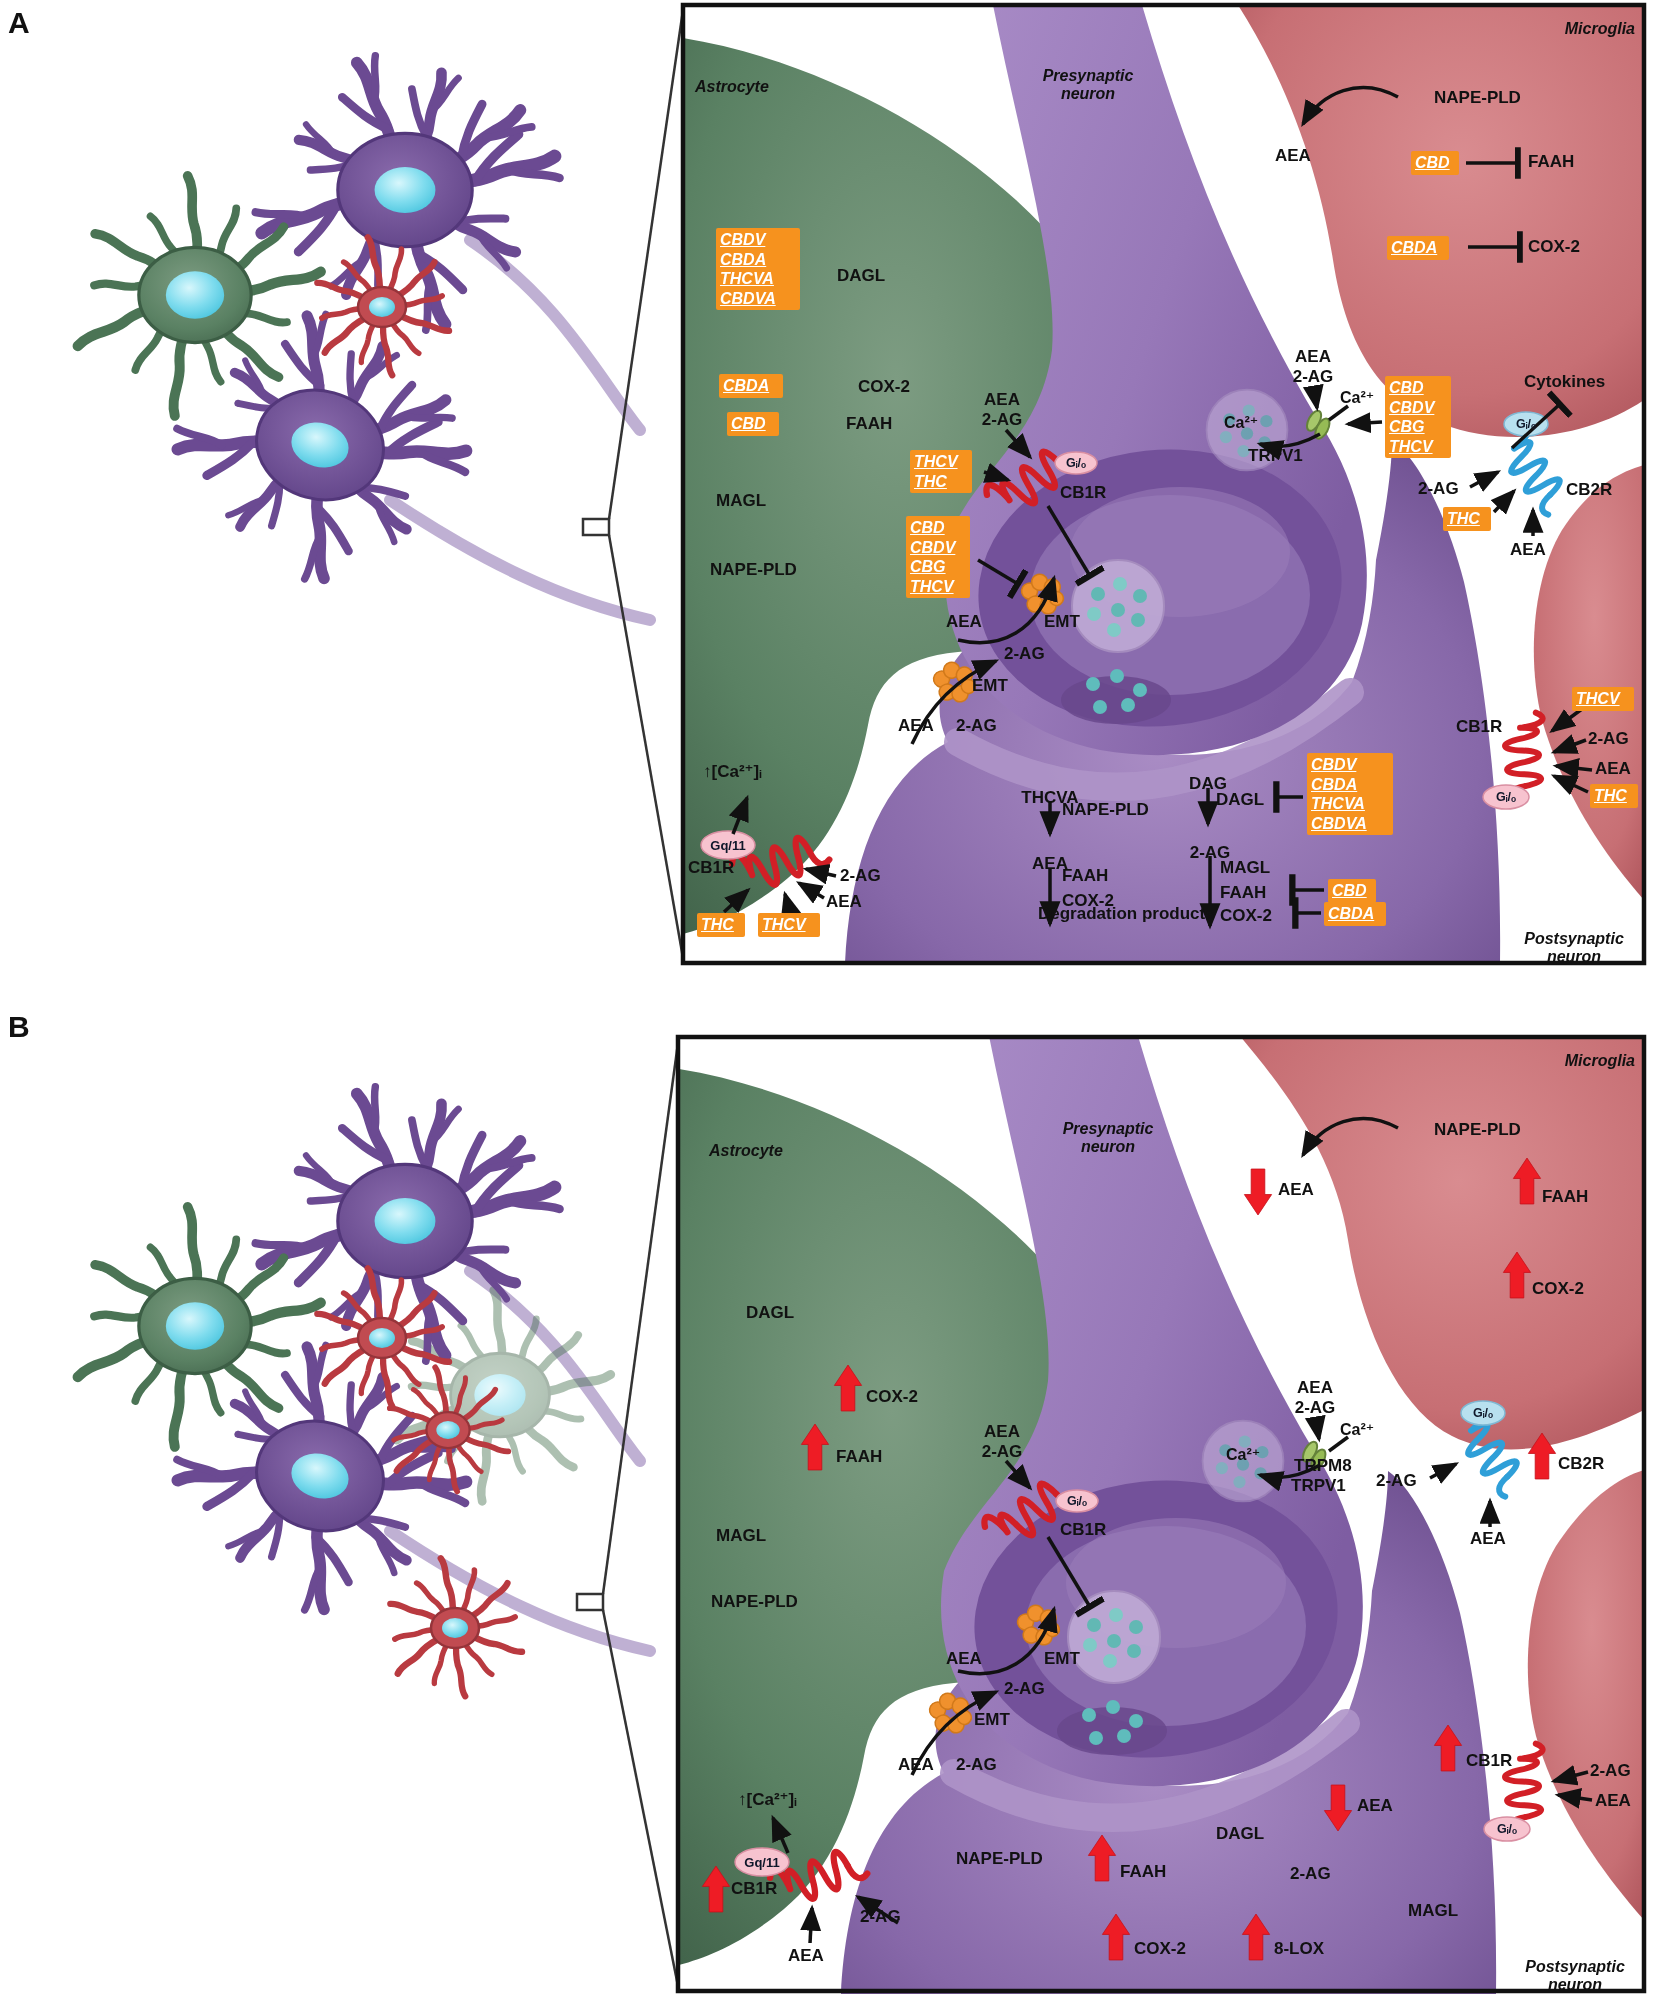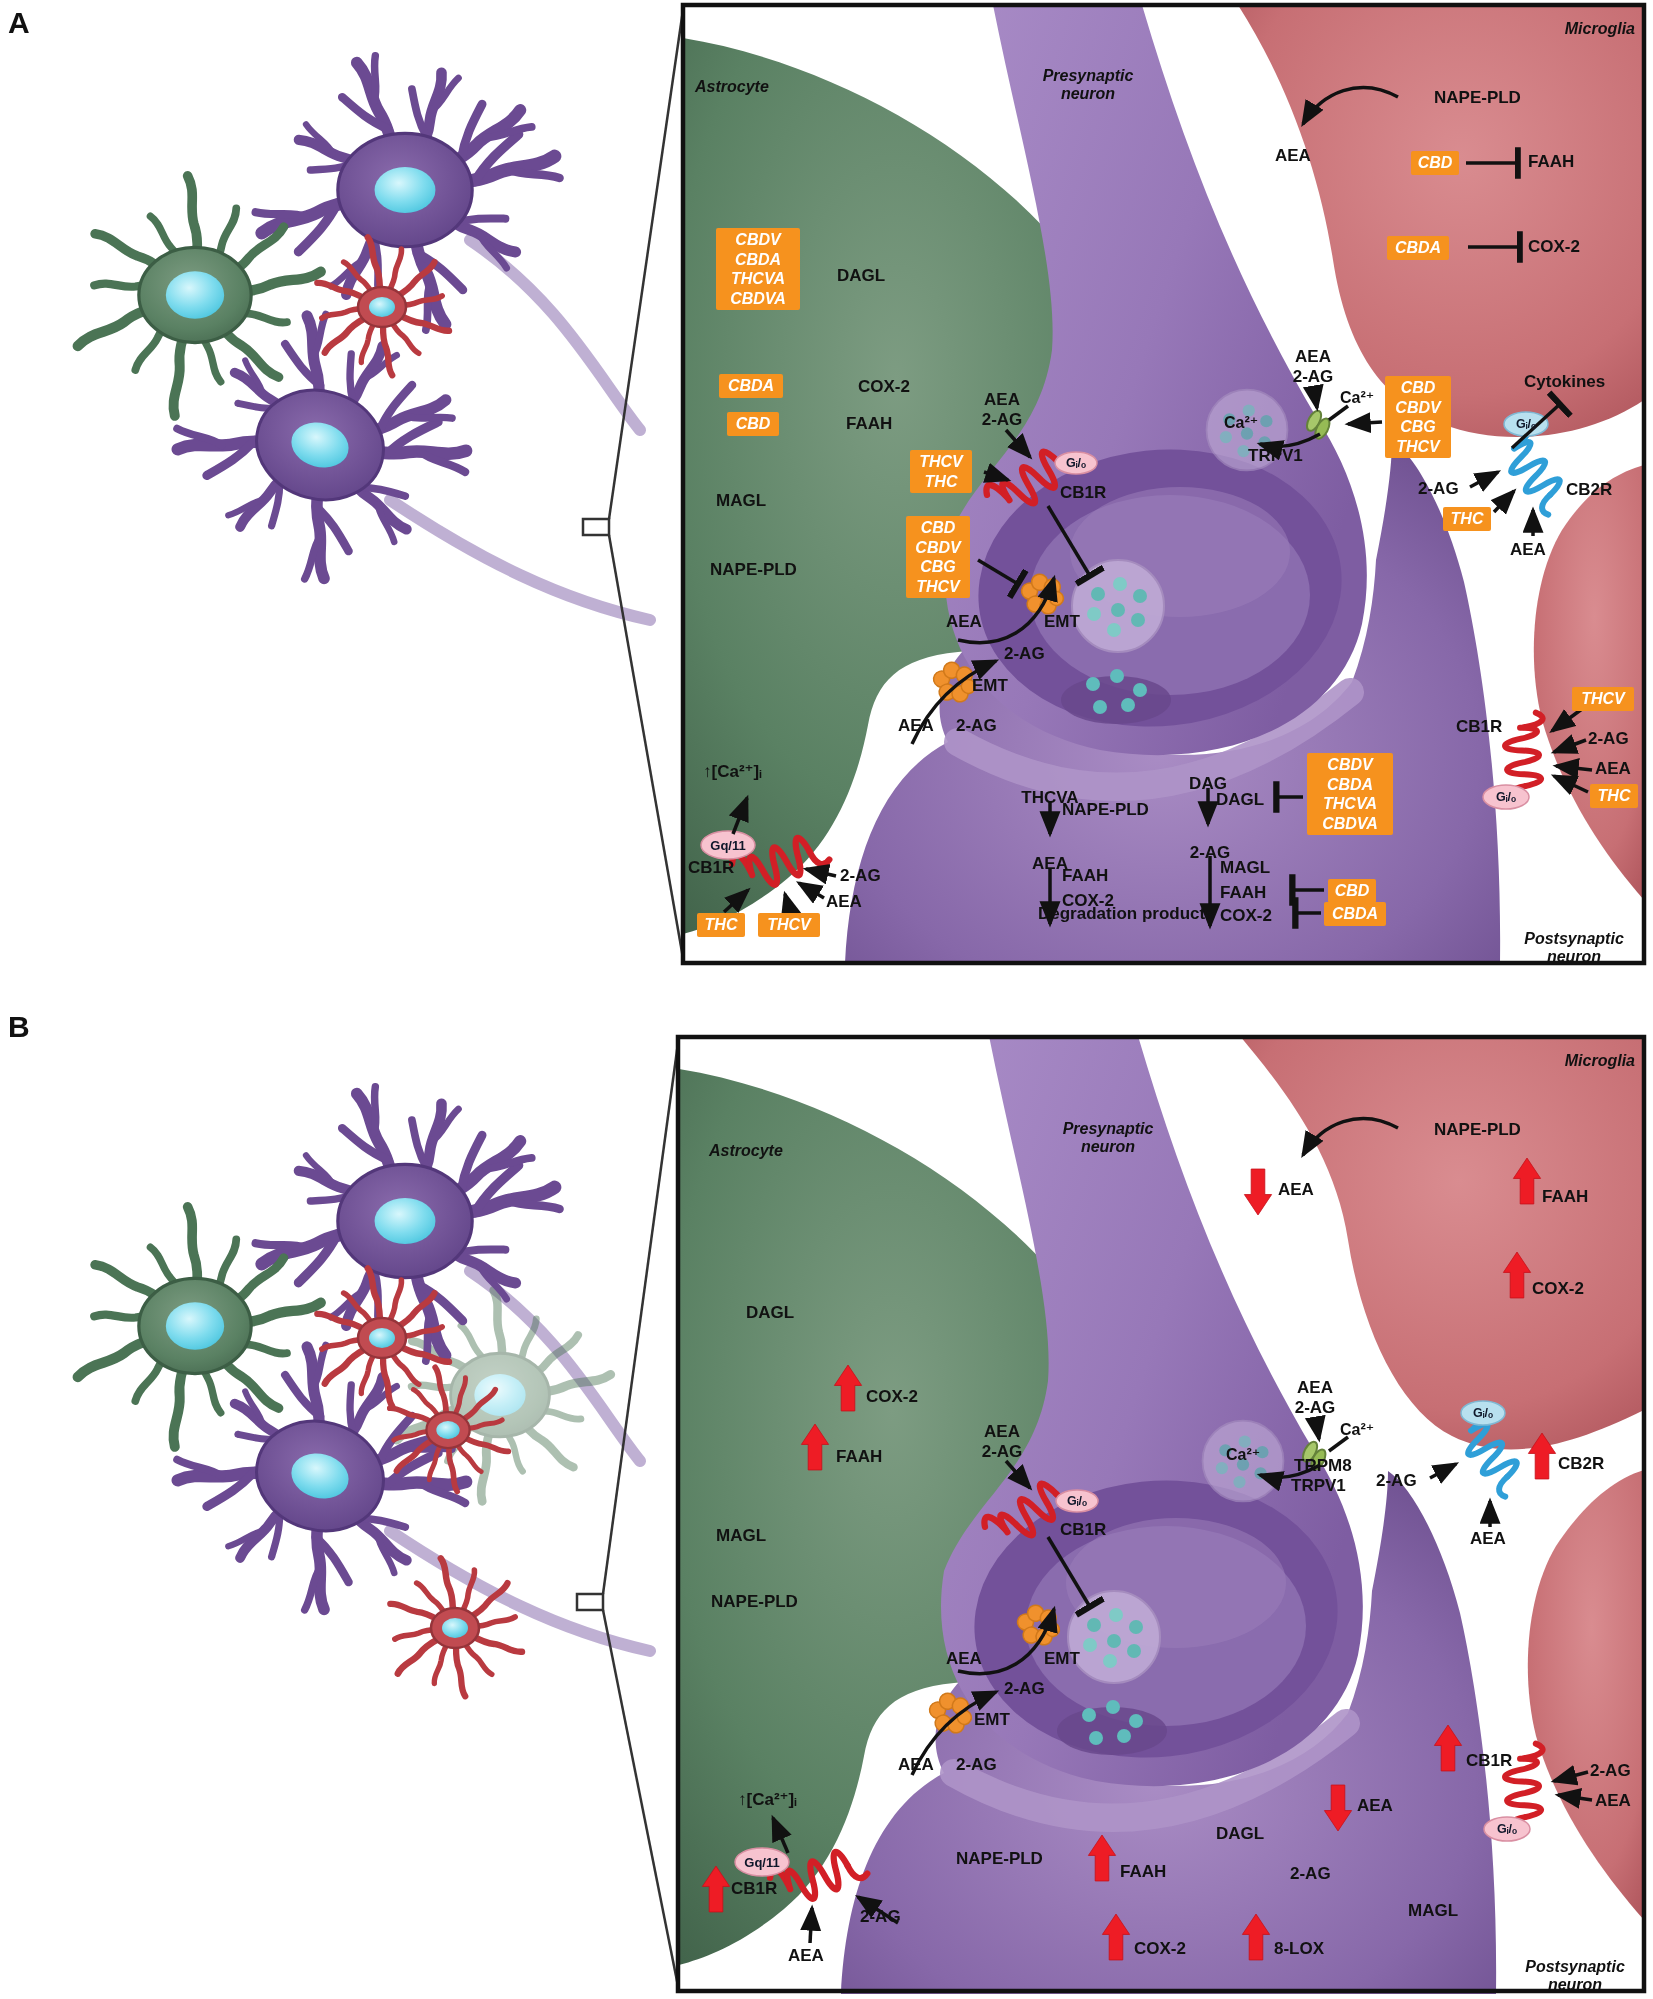--- a/index.html
+++ b/index.html
@@ -8,21 +8,21 @@
   #art{position:absolute;left:0;top:0;}
   .l{position:absolute;font:bold 17px/1.15 "Liberation Sans","DejaVu Sans",sans-serif;
      color:#111;white-space:pre-line;}
   .it{font-style:italic;font-size:16px;}
   .ctr{transform:translateX(-50%);text-align:center;margin-top:12px;}
   .rt{text-align:right;}
   .sm{font-size:16px;}
   .panel{font:bold 30px "Liberation Sans","DejaVu Sans",sans-serif;color:#111;position:absolute;}
   .ob{position:absolute;background:#f6921e;color:#fff;border-radius:2px;
       font:bold italic 16px/1.22 "Liberation Sans","DejaVu Sans",sans-serif;
-      text-align:center;padding:2px 4px;white-space:pre-line;}
+      padding:2px 4px;white-space:pre-line;text-decoration:underline;}
   .gp{position:absolute;font:bold 12.5px "Liberation Sans","DejaVu Sans",sans-serif;color:#0f172a;
       transform:translate(-50%,-50%);white-space:nowrap;}
 </style>
 </head>
 <body>
 
 <div id="fig">
 
 <svg id="art" width="1653" height="1999" viewBox="0 0 1653 1999">
 <defs>

